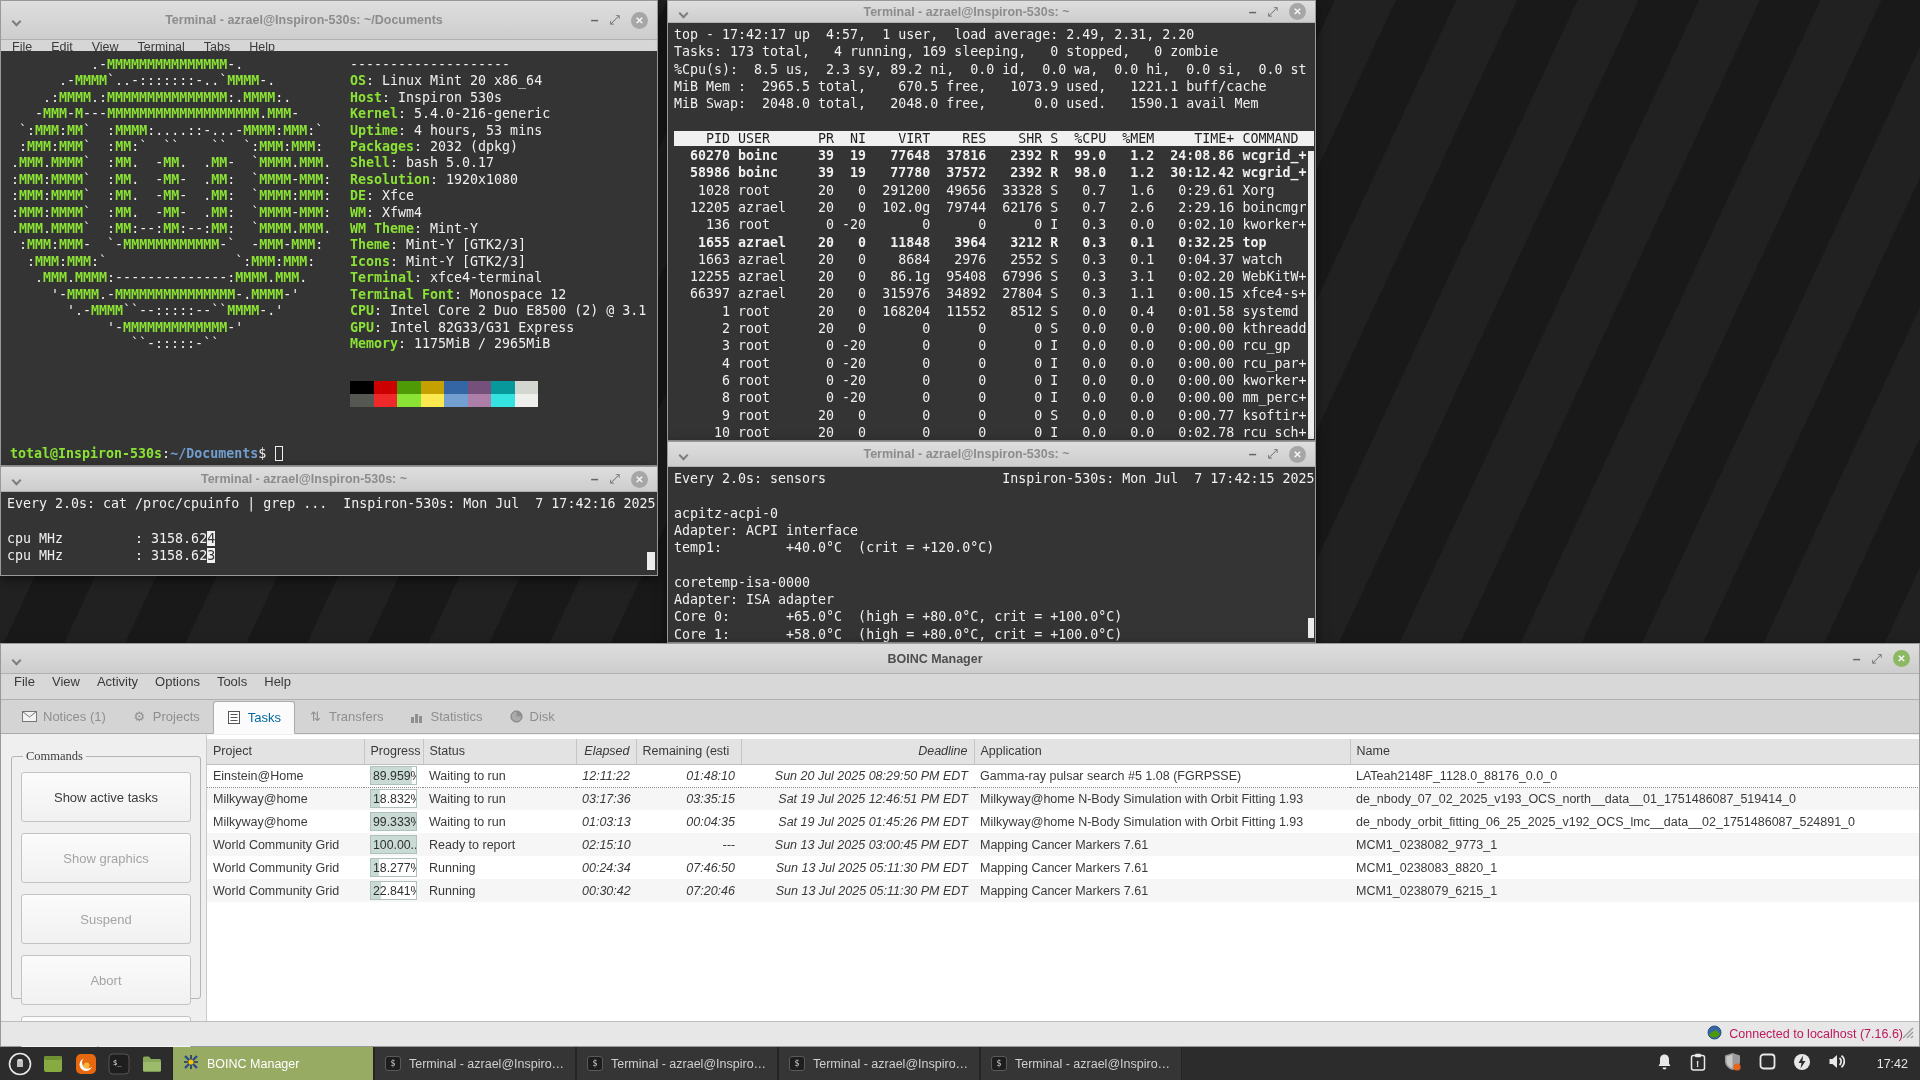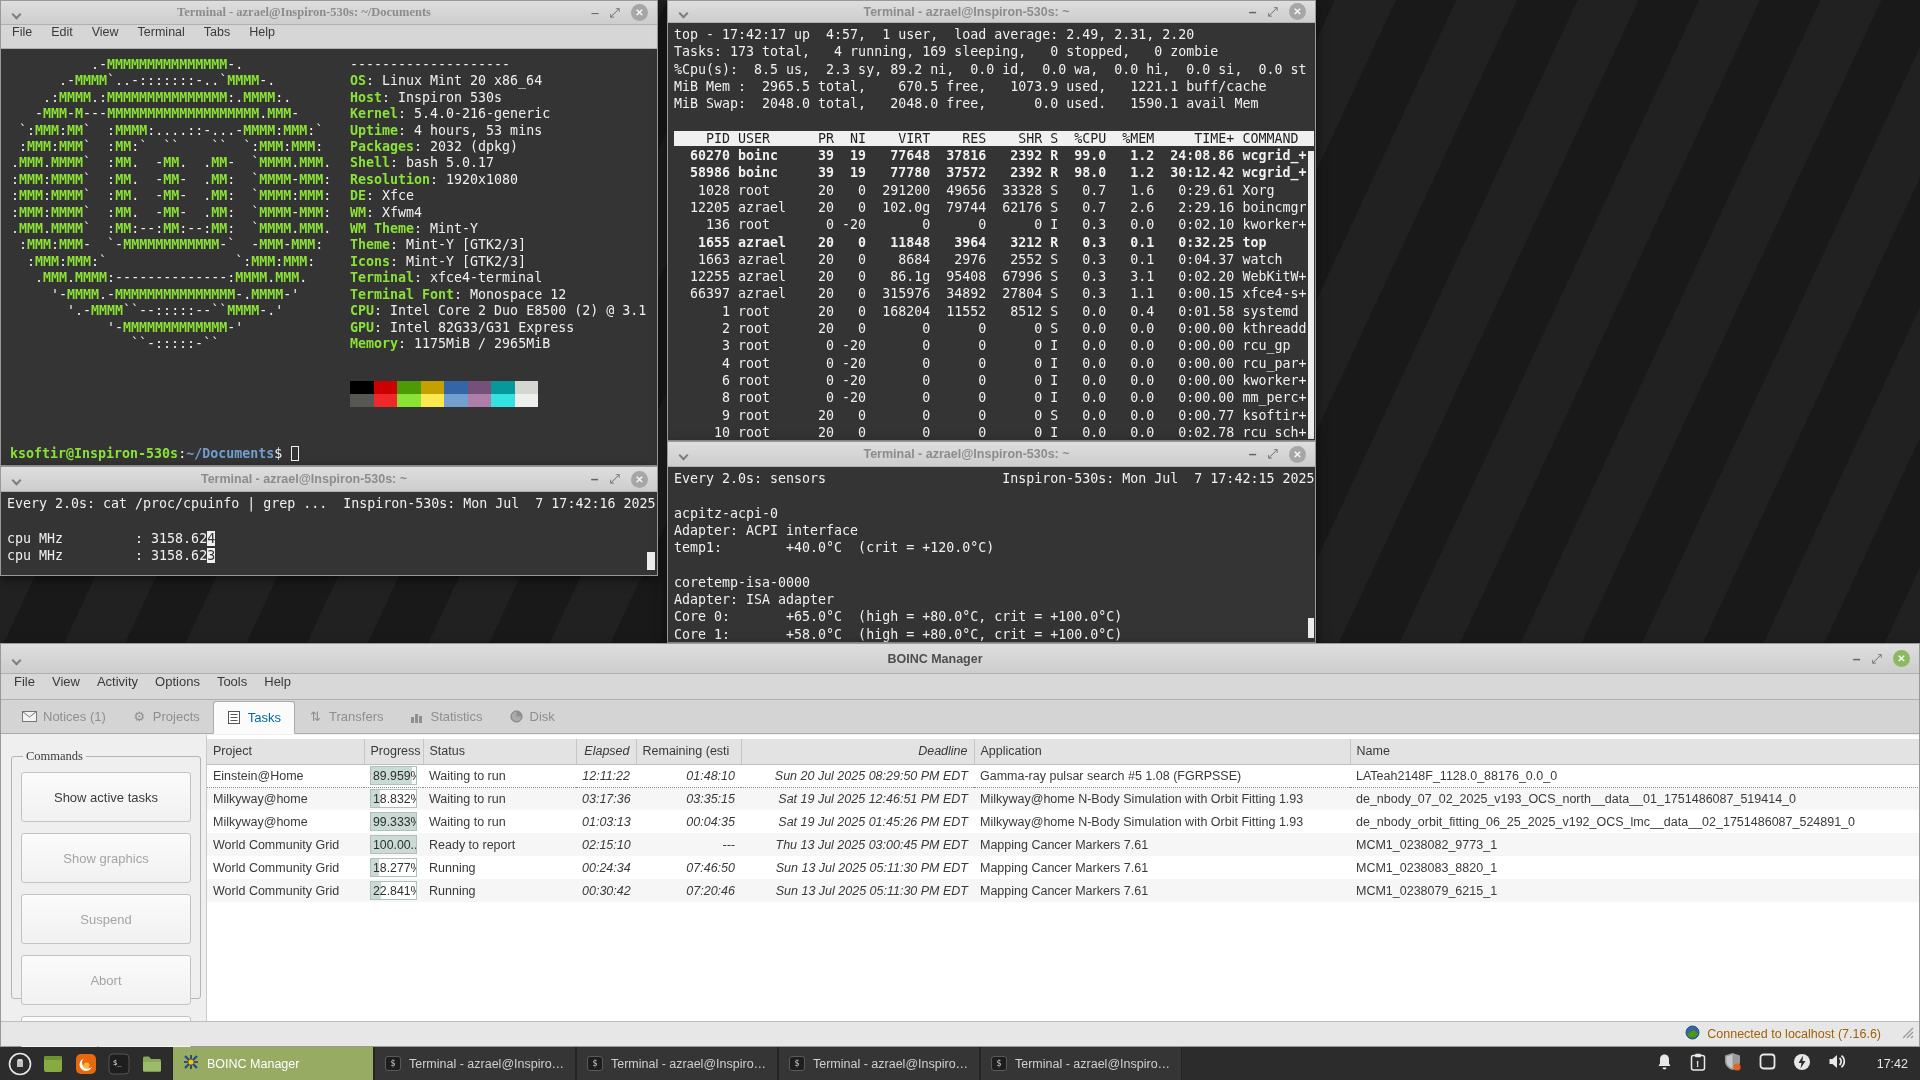--- a/index.html
+++ b/index.html
@@ -56,40 +56,40 @@
   table.tasks { border-collapse:collapse; table-layout:fixed; width:1713px; margin-top:4px; font-size:12.5px; color:#3a3a3a; }
   table.tasks th { height:25px; background:#e3e3e3; border-right:1px solid #c6c6c6; border-bottom:1px solid #bdbdbd; font-weight:normal; text-align:left; padding:0 6px; white-space:nowrap; overflow:hidden; }
   table.tasks th.r, table.tasks td.r { text-align:right;font-style:italic; }
   table.tasks td { height:23px; padding:0 6px; white-space:nowrap; overflow:hidden; }
   table.tasks tbody tr:nth-child(even) td { background:#f6f6f6; }
   tr.selrow td { border-top:1px dotted #8a8a8a; border-bottom:1px dotted #8a8a8a; }
   td.c-progress { padding:1px 2px; }
   .pwrap { position:relative; height:19px; border:1px solid #aec2b9; background:#fff; overflow:hidden;}
   .pfill { position:absolute; left:0; top:0; bottom:0; background:#c9dbd4; }
   .plabel { position:relative; display:block; line-height:18px; padding-left:2px; font-size:12.3px; color:#2f2f2f;}
-  .statusbar { position:absolute; left:0; right:0; bottom:0; height:25px; background:#e7e7e7; border-top:1px solid #bdbdbd; display:flex; align-items:center; justify-content:flex-end; gap:7px; padding-right:38px; font-size:12.5px; color:#a16207; }
+  .statusbar { position:absolute; left:0; right:0; bottom:0; height:25px; background:#e7e7e7; border-top:1px solid #bdbdbd; display:flex; align-items:center; justify-content:flex-end; gap:7px; padding-right:16px; font-size:12.5px; color:#be185d; }
   .grip { position:absolute; right:5px; bottom:4px; }
   
   #taskbar { position:absolute; left:0; bottom:0; width:1920px; height:33px; background:#2c2c2c; display:flex; align-items:stretch; }
   .launchers { display:flex; align-items:center; gap:7px; padding:0 7px; }
   .launch { width:26px; height:26px; display:flex; align-items:center; justify-content:center; }
   .wbtns { display:flex; align-items:stretch; }
   .wbtn { width:202px; display:flex; align-items:center; gap:8px; padding:0 10px; background:#353535; border-left:1px solid #242424; border-right:1px solid #242424; color:#cfcfcf; font-size:12.5px; white-space:nowrap; overflow:hidden; }
   .wbtn.active { background:#97ab63; color:#fff; }
   .ticon { flex:none; width:16px; height:15px; background:#1e1e1e; border:1px solid #5a5a5a; border-radius:3px; color:#d8d8d8; font-size:8px; line-height:13px; text-align:center; font-family:"DejaVu Sans Mono",monospace;}
   .tray { margin-left:auto; display:flex; align-items:center; gap:17px; padding-right:12px; }
   .clock { color:#e6e6e6; font-size:12.5px;margin-left:12px; }
 </style>
 </head>
 <body>
 
 <div id="screen">
 
   <div class="win" id="win-neofetch" style="left:0;top:0;width:658px;height:466px;">
-    <div class="titlebar" style="height:24px;font-family:Liberation Serif, serif;">
+    <div class="titlebar" style="height:39px;">
       <span class="tb-left"><span class="chev"></span></span>
       <span class="tb-title">Terminal - azrael@Inspiron-530s: ~/Documents</span>
       <span class="tb-controls">
         <span class="ctrl-min">–</span>
         <span class="ctrl-max">⤢</span>
         <span class="ctrl-close">✕</span>
       </span>
     </div>
     <div class="menubar" style="height:24px;">
       <span>File</span>
@@ -150,21 +150,21 @@
           <div style="background: rgb(85, 87, 83);"></div>
           <div style="background: rgb(239, 41, 41);"></div>
           <div style="background: rgb(138, 226, 52);"></div>
           <div style="background: rgb(252, 233, 79);"></div>
           <div style="background: rgb(114, 159, 207);"></div>
           <div style="background: rgb(173, 127, 168);"></div>
           <div style="background: rgb(52, 226, 226);"></div>
           <div style="background: rgb(238, 238, 236);"></div>
         </div>
       <div class="prompt" style="top:395px;">
-        <span class="p-user">ksoftir@Inspiron-530s</span><span>:</span><span class="p-path">~/Documents</span><span>$</span> <span class="cursor"></span>
+        <span class="p-user">total@Inspiron-530s</span><span>:</span><span class="p-path">~/Documents</span><span>$</span> <span class="cursor"></span>
       </div>
     </div>
   </div>
 
   <div class="win" id="win-top" style="left:667px;top:0;width:649px;height:441px;">
     <div class="titlebar" style="height:22px;">
       <span class="tb-left"><span class="chev"></span></span>
       <span class="tb-title">Terminal - azrael@Inspiron-530s: ~</span>
       <span class="tb-controls">
         <span class="ctrl-min">–</span>
@@ -395,21 +395,21 @@
                 <td>World Community Grid</td>
                 <td class="c-progress">
                   <div class="pwrap">
                     <div class="pfill" style="width:100%"></div>
                     <span class="plabel">100.00...</span>
                   </div>
                 </td>
                 <td>Ready to report</td>
                 <td class="r">02:15:10</td>
                 <td class="r">---</td>
-                <td class="r">Thu 13 Jul 2025 03:00:45 PM EDT</td>
+                <td class="r">Sun 13 Jul 2025 03:00:45 PM EDT</td>
                 <td>Mapping Cancer Markers 7.61</td>
                 <td>MCM1_0238082_9773_1</td>
               </tr>
               <tr>
                 <td>World Community Grid</td>
                 <td class="c-progress">
                   <div class="pwrap">
                     <div class="pfill" style="width:18%"></div>
                     <span class="plabel">18.277%</span>
                   </div>

